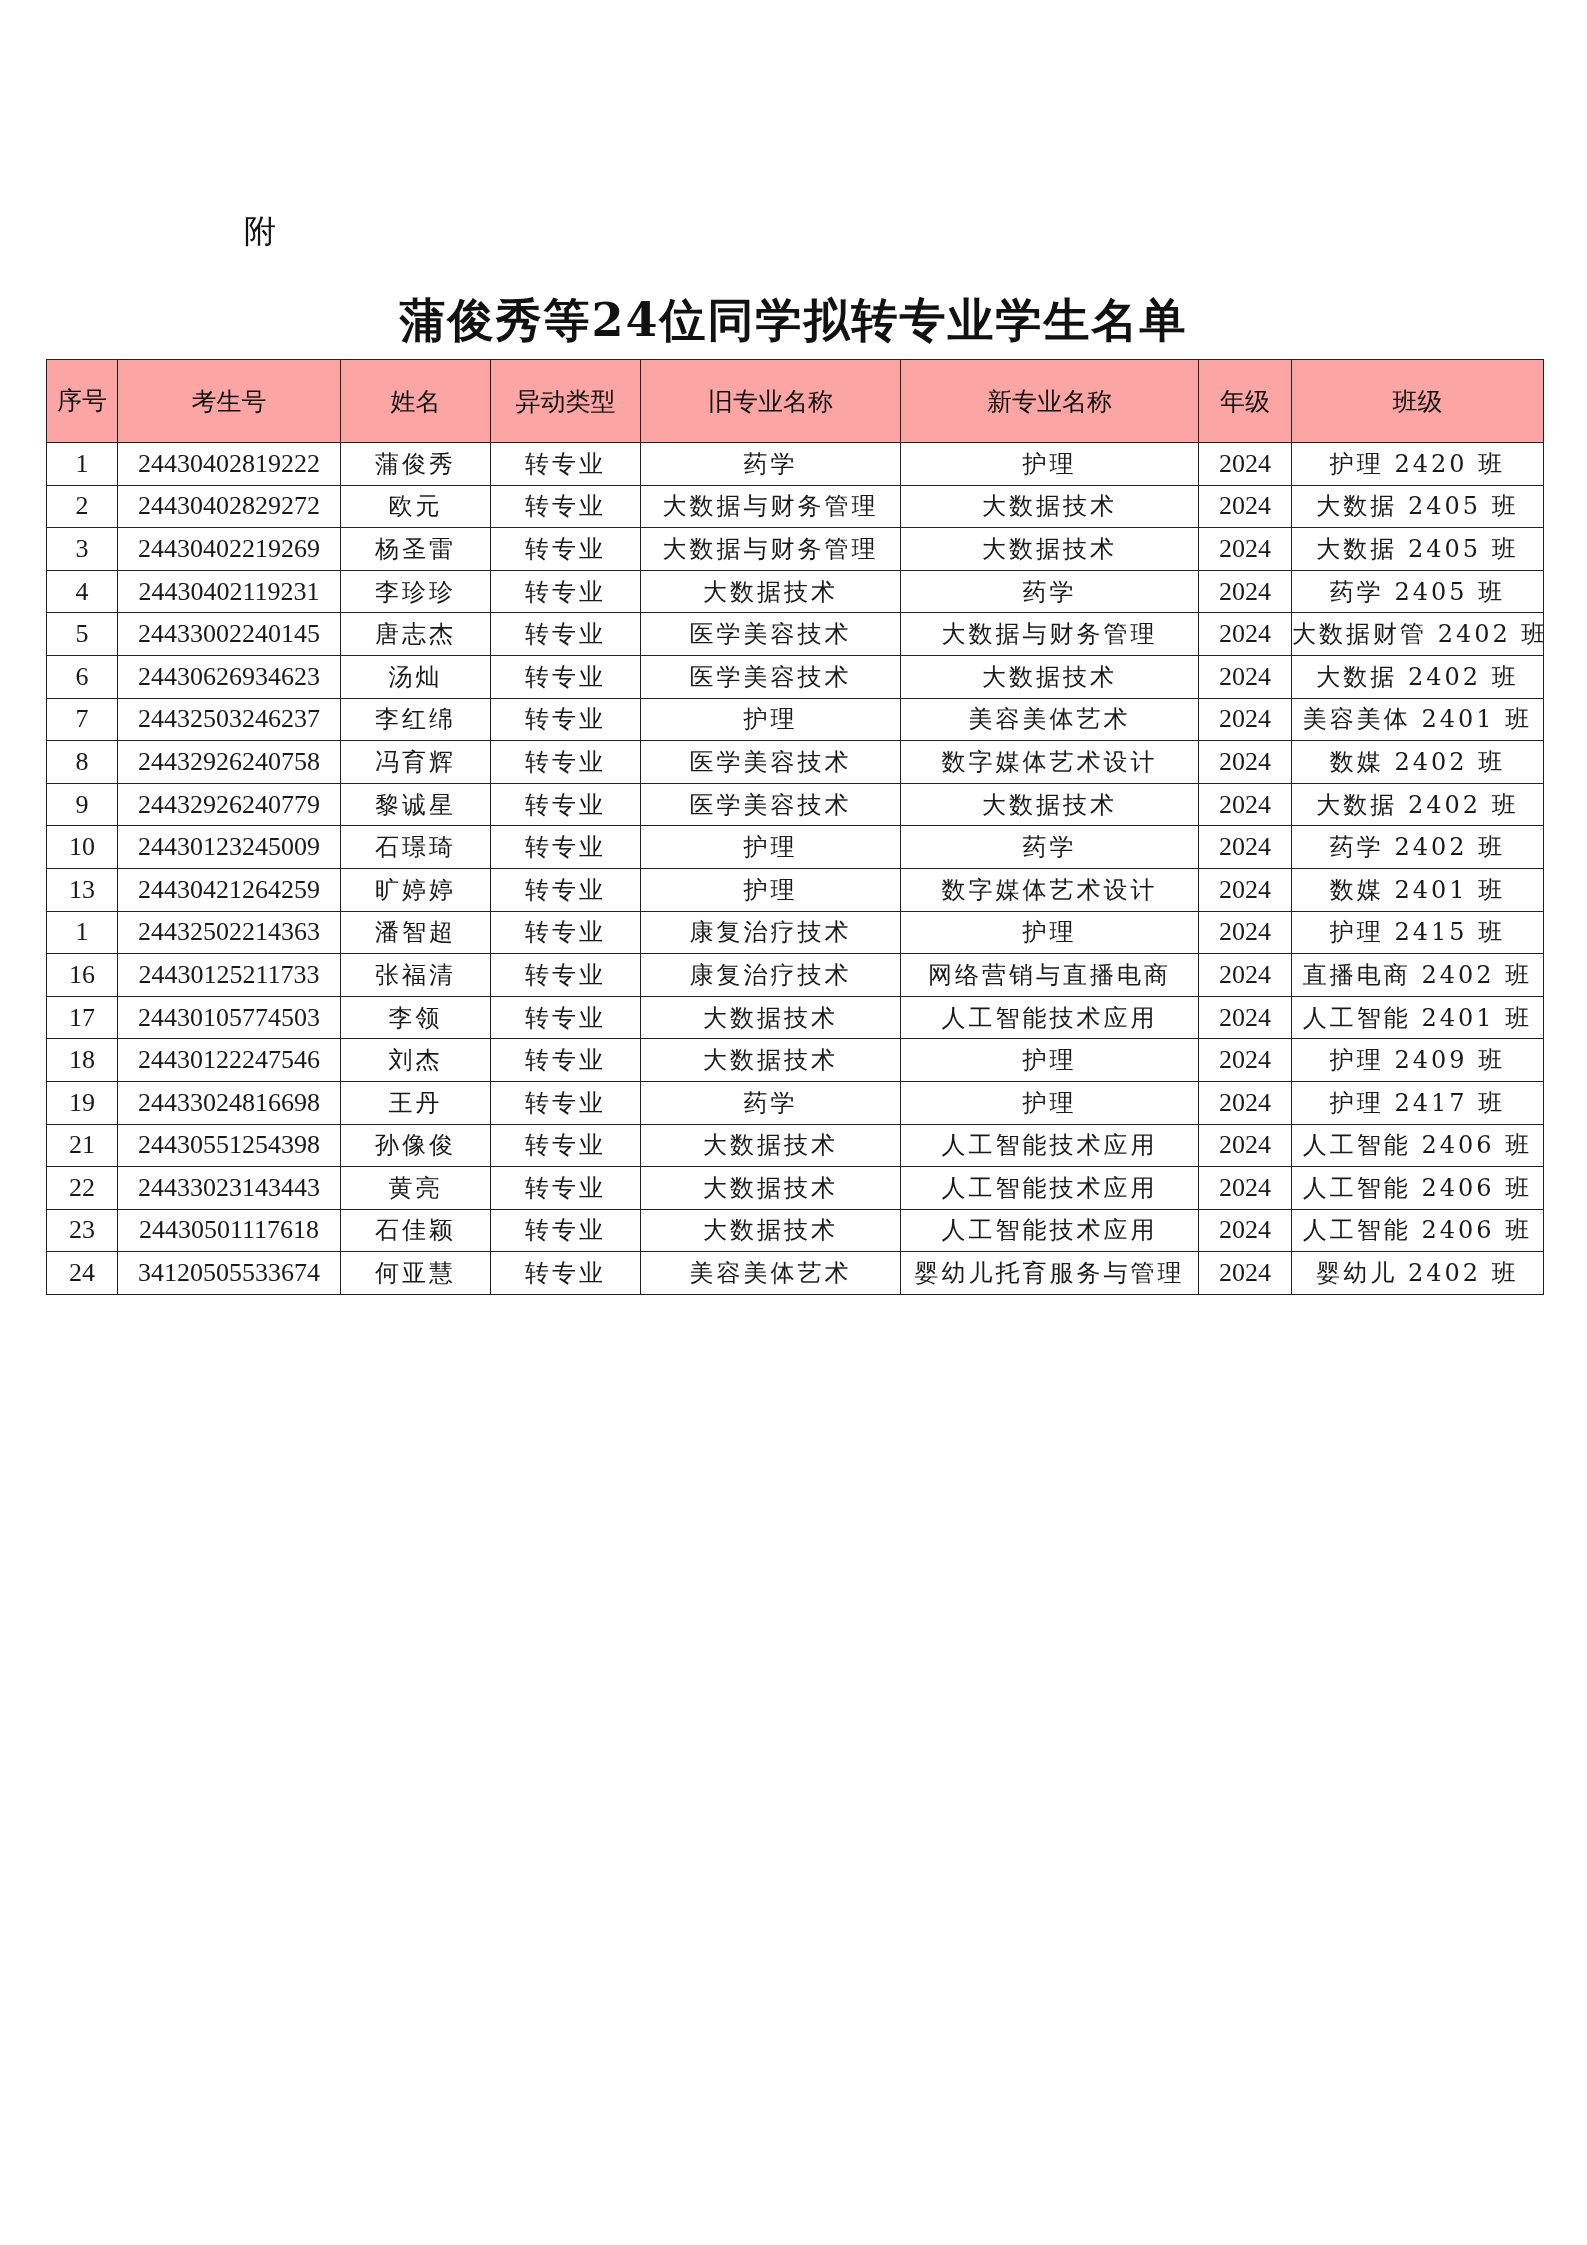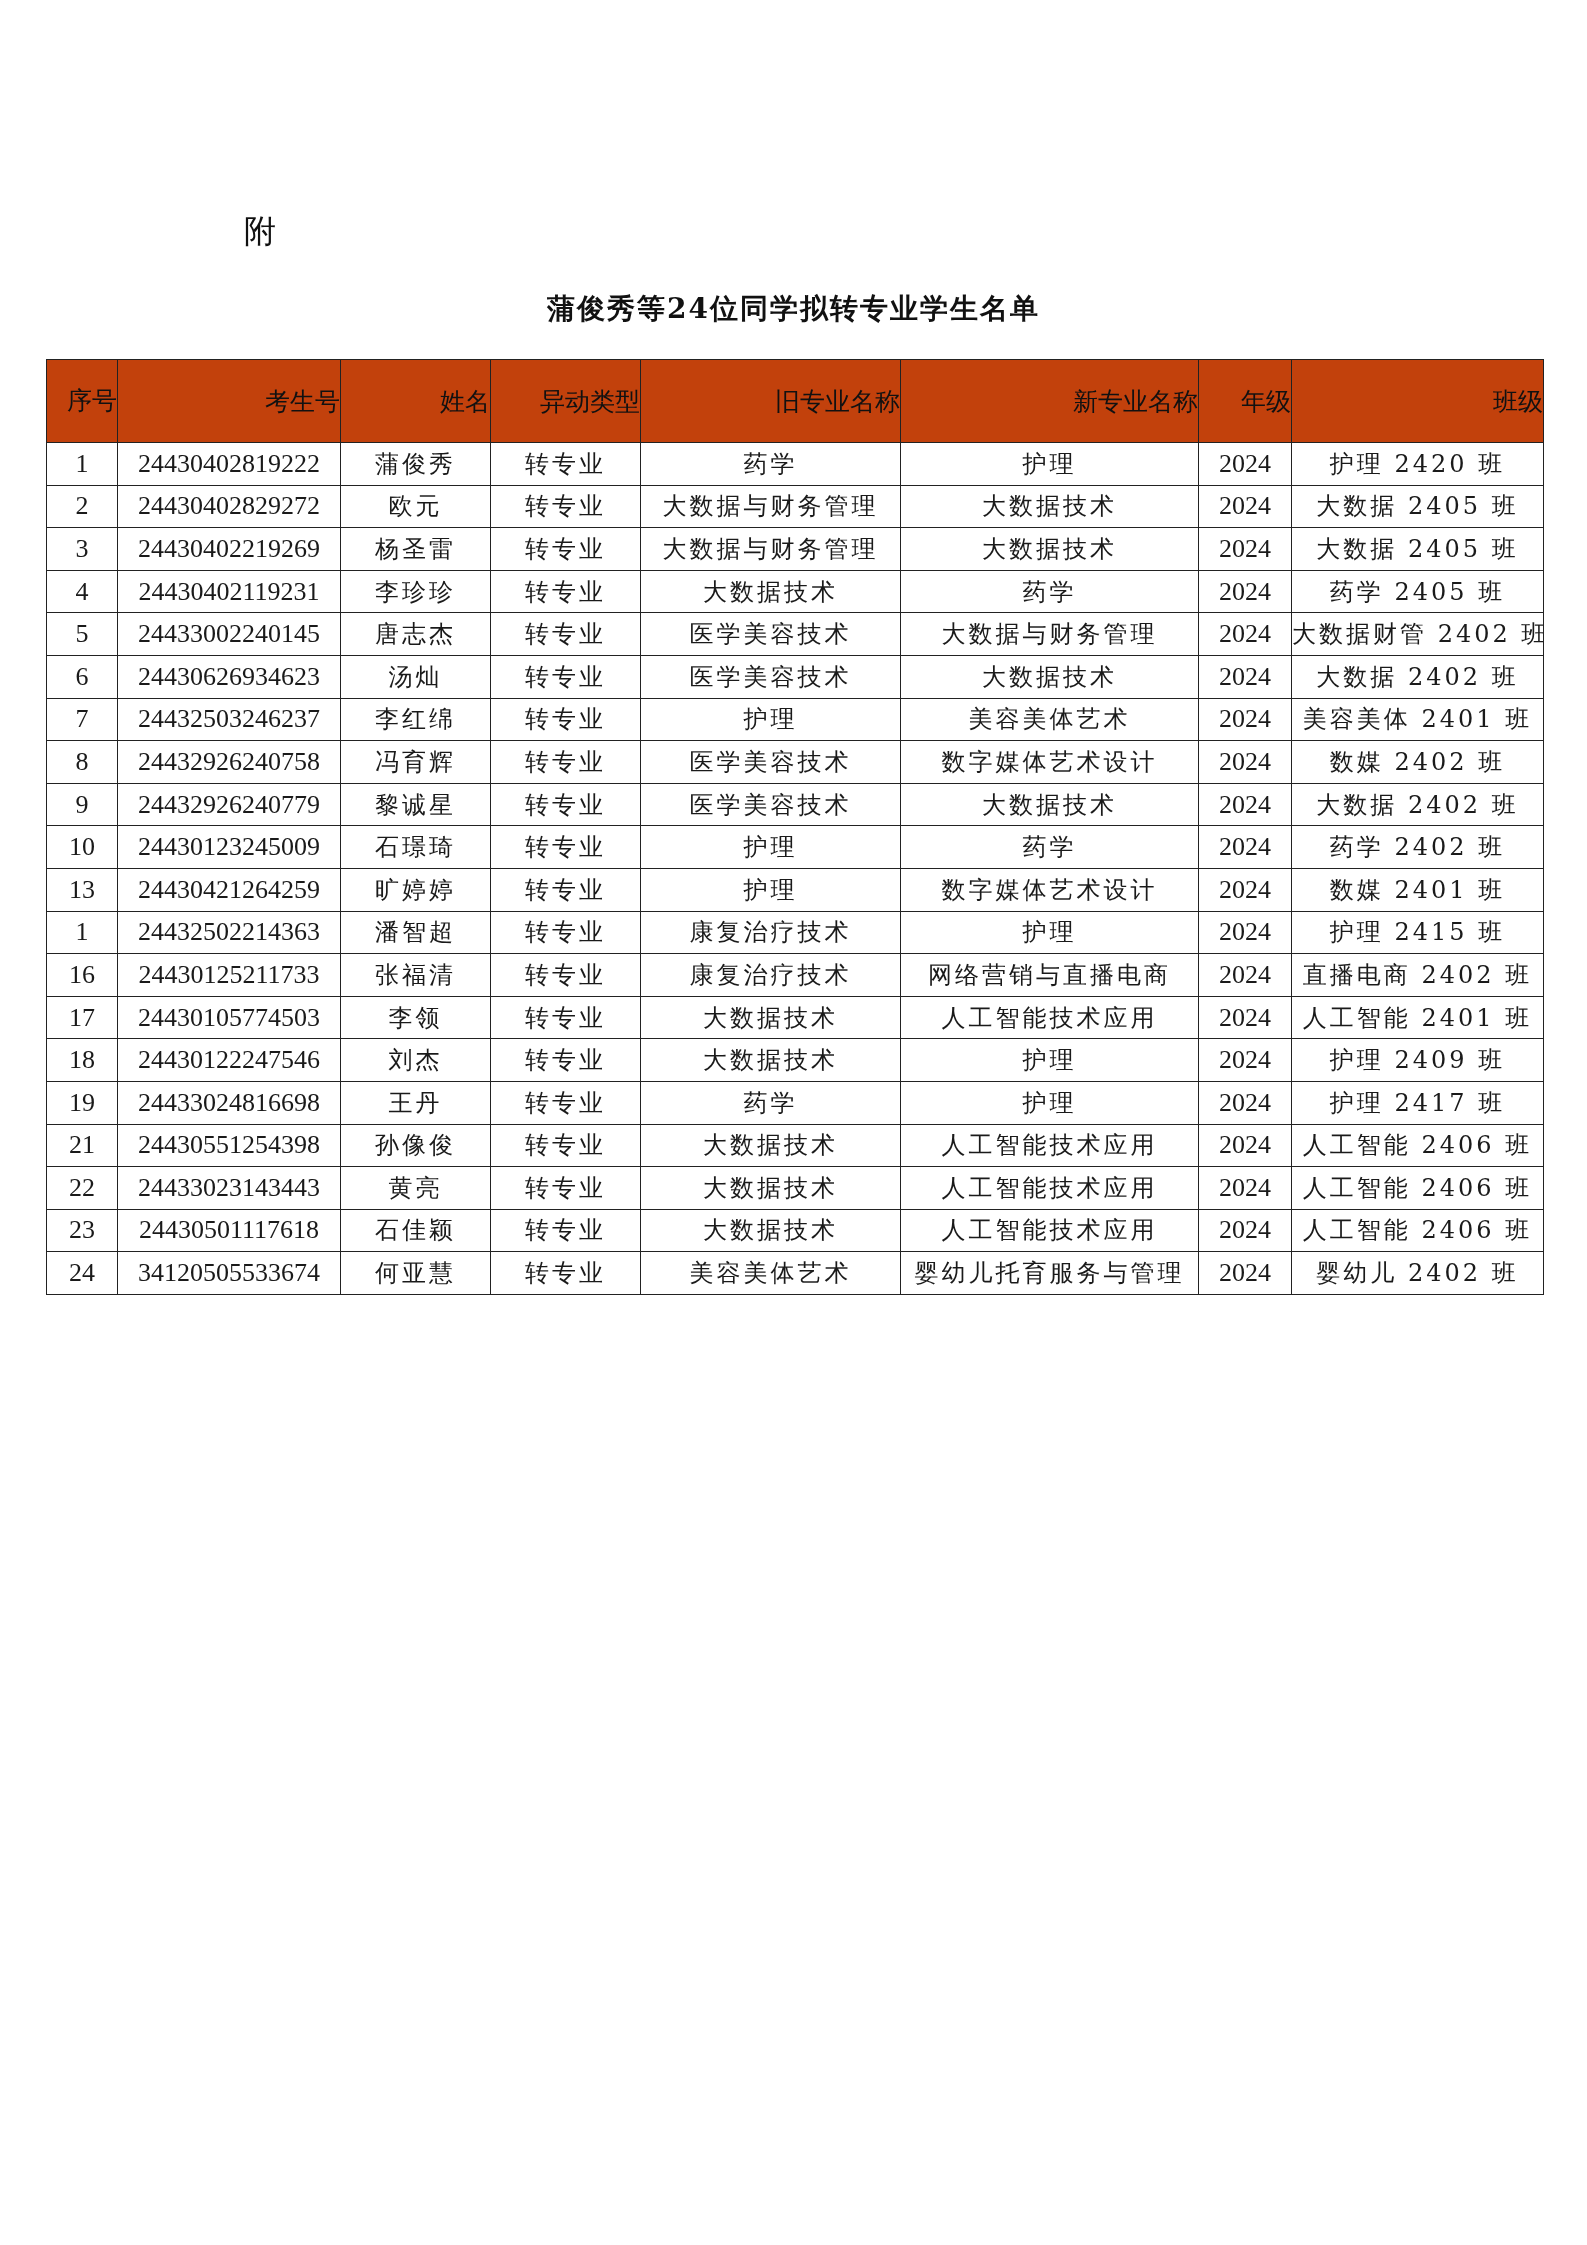--- a/index.html
+++ b/index.html
@@ -22,21 +22,21 @@
       font-size: 32px;
       font-family: "DejaVu Serif", serif;
       letter-spacing: 0;
     }
     .doc-title {
       position: absolute;
       left: 0;
       top: 290px;
       width: 1587px;
       text-align: center;
-      font-size: 28px;
+      font-size: 46px;
       font-weight: bold;
       font-family: "DejaVu Serif", serif;
       letter-spacing: 2px;
     }
     .roster {
       position: absolute;
       left: 46px;
       top: 359px;
       border-collapse: collapse;
       table-layout: fixed;
@@ -44,27 +44,26 @@
     }
     .roster th, .roster td {
       border: 1.5px solid #222222;
       text-align: center;
       vertical-align: middle;
       padding: 0;
       overflow: hidden;
       white-space: nowrap;
     }
     .roster th {
-      background: #c2410c;
+      background: #fca5a5;
       height: 82px;
       font-family: "DejaVu Sans", "Liberation Sans", sans-serif;
       font-weight: normal;
       font-size: 25px;
       color: #111111;
-      text-align: right;
     }
     .roster th.seq-head {
       white-space: normal;
       line-height: 38px;
     }
     .roster td {
       height: 41.6px;
       font-family: "DejaVu Serif", "Liberation Serif", serif;
       font-size: 24px;
       color: #1a1a1a;

